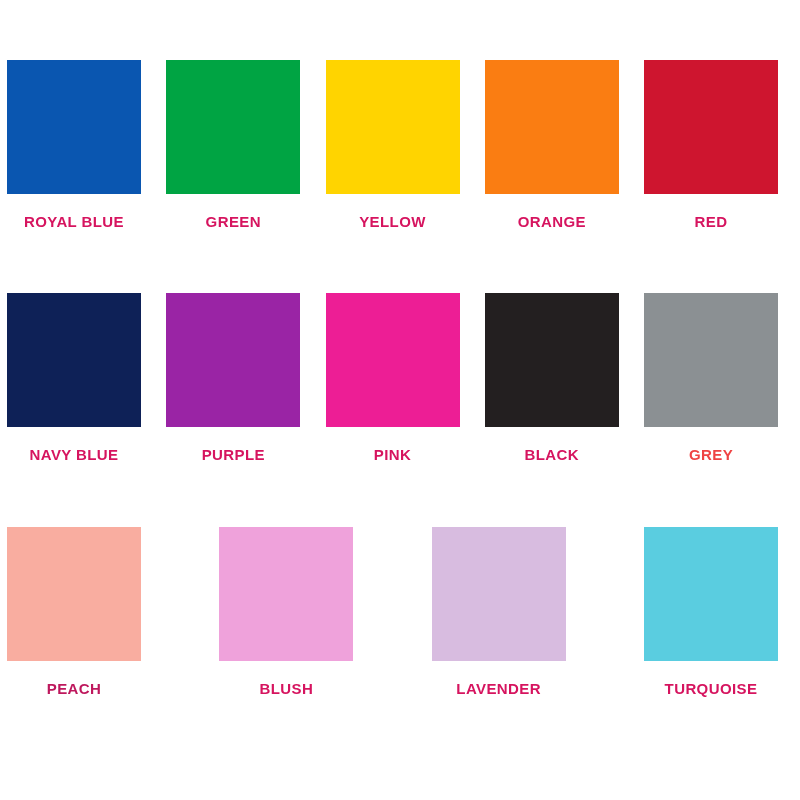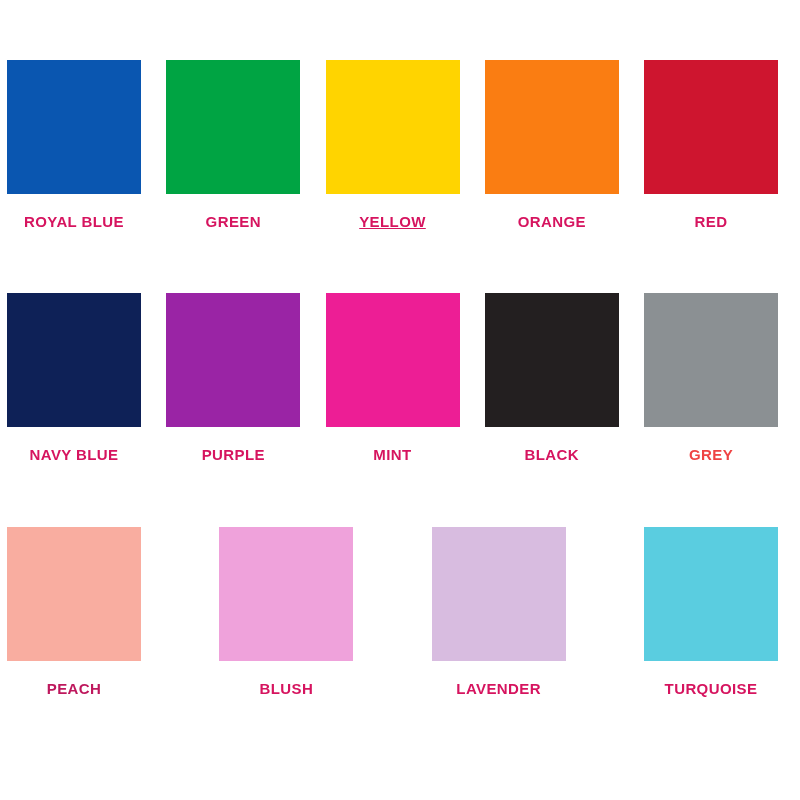--- a/index.html
+++ b/index.html
@@ -65,21 +65,21 @@
     <div class="swatch-cell">
       <div class="swatch-chip" style="background-color: rgb(10, 86, 176);"></div>
       <div class="swatch-label" style="color: rgb(214, 20, 95);">ROYAL BLUE</div>
     </div>
     <div class="swatch-cell">
       <div class="swatch-chip" style="background-color: rgb(0, 164, 67);"></div>
       <div class="swatch-label" style="color: rgb(214, 20, 95);">GREEN</div>
     </div>
     <div class="swatch-cell">
       <div class="swatch-chip" style="background-color: rgb(255, 212, 0);"></div>
-      <div class="swatch-label" style="color: rgb(214, 20, 95); text-decoration: underline;">YELLOW</div>
+      <div class="swatch-label" style="color: rgb(214, 20, 95);">YELLOW</div>
     </div>
     <div class="swatch-cell">
       <div class="swatch-chip" style="background-color: rgb(250, 125, 18);"></div>
       <div class="swatch-label" style="color: rgb(214, 20, 95); text-align: right;">ORANGE</div>
     </div>
     <div class="swatch-cell">
       <div class="swatch-chip" style="background-color: rgb(206, 21, 47);"></div>
       <div class="swatch-label" style="color: rgb(214, 20, 95);">RED</div>
     </div>
   </div>
@@ -88,21 +88,21 @@
     <div class="swatch-cell">
       <div class="swatch-chip" style="background-color: rgb(14, 33, 87);"></div>
       <div class="swatch-label" style="color: rgb(214, 20, 95);">NAVY BLUE</div>
     </div>
     <div class="swatch-cell">
       <div class="swatch-chip" style="background-color: rgb(154, 36, 165);"></div>
       <div class="swatch-label" style="color: rgb(214, 20, 95);">PURPLE</div>
     </div>
     <div class="swatch-cell">
       <div class="swatch-chip" style="background-color: rgb(237, 30, 149);"></div>
-      <div class="swatch-label" style="color: rgb(214, 20, 95);">MINT</div>
+      <div class="swatch-label" style="color: rgb(214, 20, 95);">PINK</div>
     </div>
     <div class="swatch-cell">
       <div class="swatch-chip" style="background-color: rgb(35, 31, 32);"></div>
       <div class="swatch-label" style="color: rgb(214, 20, 95);">BLACK</div>
     </div>
     <div class="swatch-cell">
       <div class="swatch-chip" style="background-color: rgb(139, 144, 147);"></div>
       <div class="swatch-label" style="color: #ef4444;">GREY</div>
     </div>
   </div>

